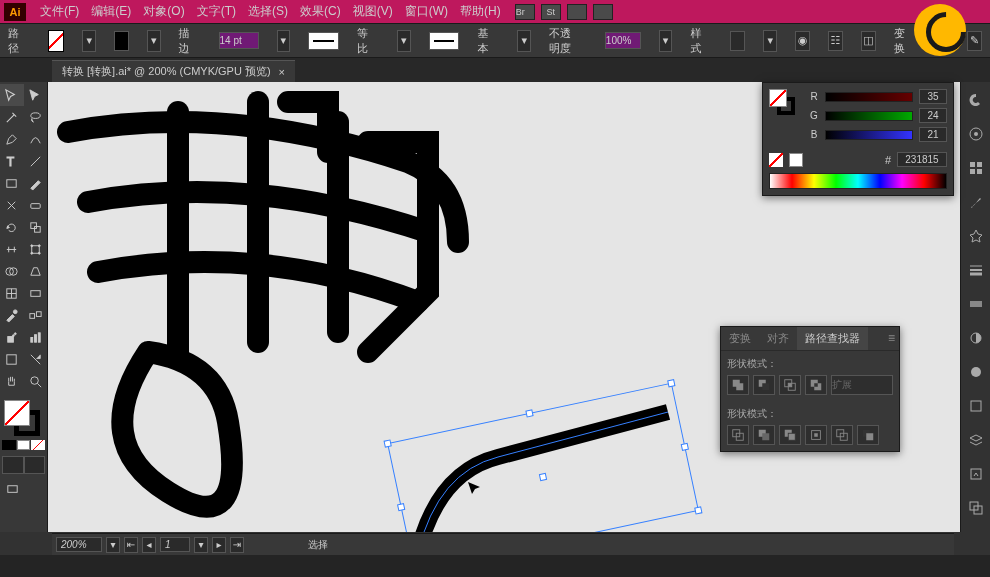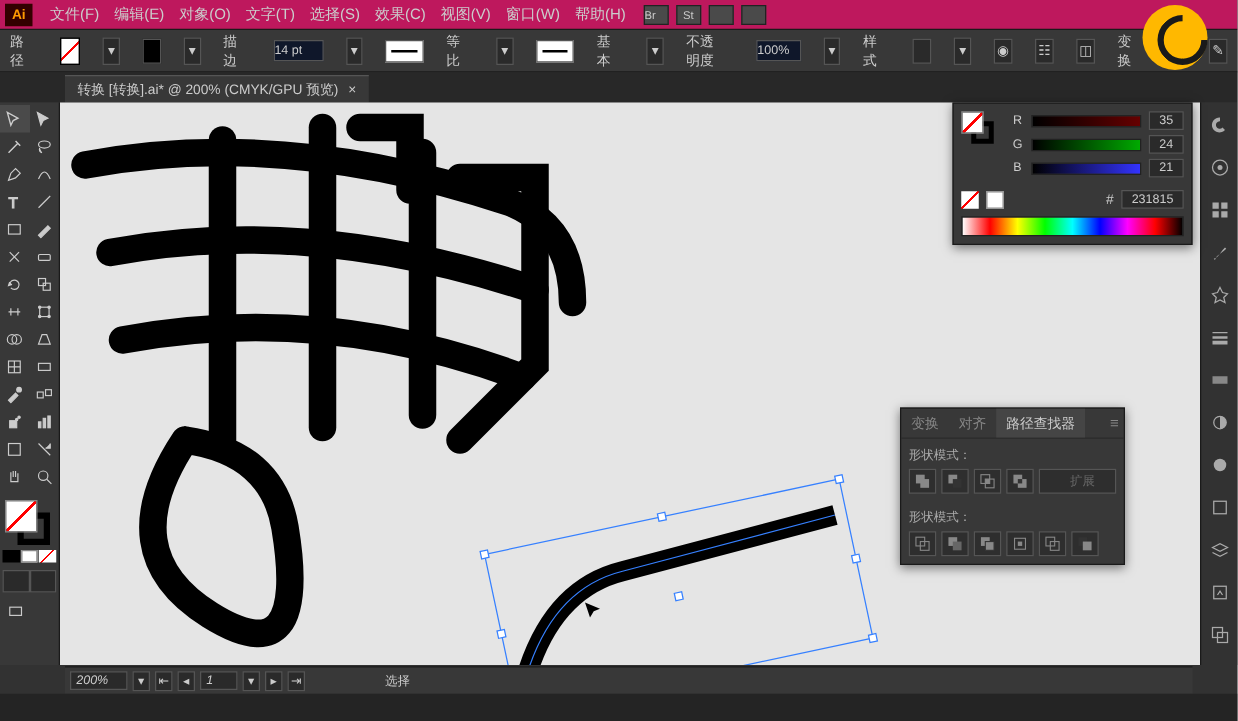--- a/index.html
+++ b/index.html
@@ -10,21 +10,21 @@
     .ai-logo { width: 22px; height: 18px; background: #330000; color: #ff9a00; font-weight: bold; font-size: 11px; display: flex; align-items: center; justify-content: center; margin-right: 8px; }
     .menu-item { padding: 0 6px; font-size: 12px; cursor: pointer; white-space: nowrap; }
     .menu-icons { display: flex; gap: 6px; margin-left: 8px; }
     .menu-icon { width: 20px; height: 16px; background: #4a4a4a; border: 1px solid #222; }
     
     
     .controlbar { height: 34px; background: #383838; display: flex; align-items: center; padding: 0 8px; border-bottom: 1px solid #1a1a1a; gap: 18px; }
     .cb-label { font-size: 11px; margin-right: 6px; }
     .swatch-diag { width: 22px; height: 22px; background: linear-gradient(135deg, #fff 47%, #f00 47%, #f00 53%, #fff 53%); border: 1px solid #000; }
     .cb-dropdown { width: 18px; height: 22px; background: #2a2a2a; border: 1px solid #555; display: flex; align-items: center; justify-content: center; }
-    .cb-input { background: #0f172a; border: 1px solid #555; color: #ccc; padding: 2px 0; font-size: 10px; width: 40px; }
+    .cb-input { background: #701a75; border: 1px solid #555; color: #ccc; padding: 2px 0; font-size: 10px; width: 40px; }
     .cb-linebox { width: 42px; height: 18px; background: #fff; border: 1px solid #555; position: relative; }
     .cb-linebox::after { content: ''; position: absolute; top: 50%; left: 4px; right: 4px; height: 2px; background: #000; transform: translateY(-50%); }
     .cb-box { width: 20px; height: 20px; background: #2a2a2a; border: 1px solid #555; display: flex; align-items: center; justify-content: center; }
     
     
     .doctabs { height: 24px; background: #282828; display: flex; align-items: flex-end; padding-left: 52px; }
     .doctab { background: #383838; padding: 3px 10px; font-size: 11px; border-top: 1px solid #555; display: flex; align-items: center; gap: 8px; }
     .tab-close { cursor: pointer; }
     
     
@@ -80,21 +80,21 @@
     .pf-panel { position: absolute; top: 326px; right: 90px; width: 180px; background: #383838; border: 1px solid #1a1a1a; box-shadow: 0 2px 8px rgba(0,0,0,0.5); }
     .pf-tabs { display: flex; border-bottom: 1px solid #2a2a2a; position: relative; }
     .pf-tab { padding: 4px 8px; font-size: 11px; cursor: pointer; color: #888; }
     .pf-tab.active { color: #ccc; background: #454545; }
     .pf-menu { position: absolute; right: 4px; top: 4px; cursor: pointer; font-size: 12px; color: #888; }
     .pf-section { padding: 6px; }
     .pf-label { font-size: 10px; color: #aaa; margin-bottom: 4px; }
     .pf-buttons { display: flex; gap: 4px; align-items: center; }
     .pf-btn { width: 22px; height: 20px; background: #2e2e2e; border: 1px solid #555; cursor: pointer; display: flex; align-items: center; justify-content: center; }
     .pf-btn svg { width: 14px; height: 14px; }
-    .pf-expand { flex: 1; background: #2e2e2e; border: 1px solid #555; font-size: 10px; text-align: right; padding: 2px 16px; color: #666; }
+    .pf-expand { flex: 1; background: #2e2e2e; border: 1px solid #555; font-size: 10px; text-align: left; padding: 2px 0; color: #666; }
     
     
     .statusbar { height: 22px; background: #383838; border-top: 1px solid #1a1a1a; display: flex; align-items: center; padding: 0 4px; font-size: 10px; gap: 4px; position: absolute; bottom: 22px; left: 52px; right: 36px; }
     .sb-input { background: #2a2a2a; border: 1px solid #555; color: #ccc; font-size: 10px; padding: 1px 4px; width: 46px; font-style: italic; }
     .sb-arrow { width: 14px; height: 16px; background: #2a2a2a; border: 1px solid #555; display: flex; align-items: center; justify-content: center; cursor: pointer; }
     .sb-text { margin-left: 60px; }
 
     
     .bottom-bar { position: absolute; bottom: 0; left: 0; right: 0; height: 22px; background: #242424; }
     

